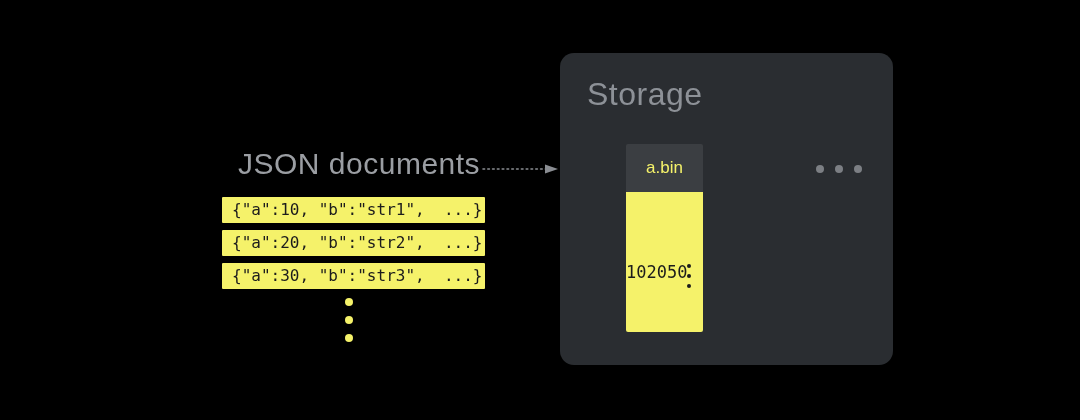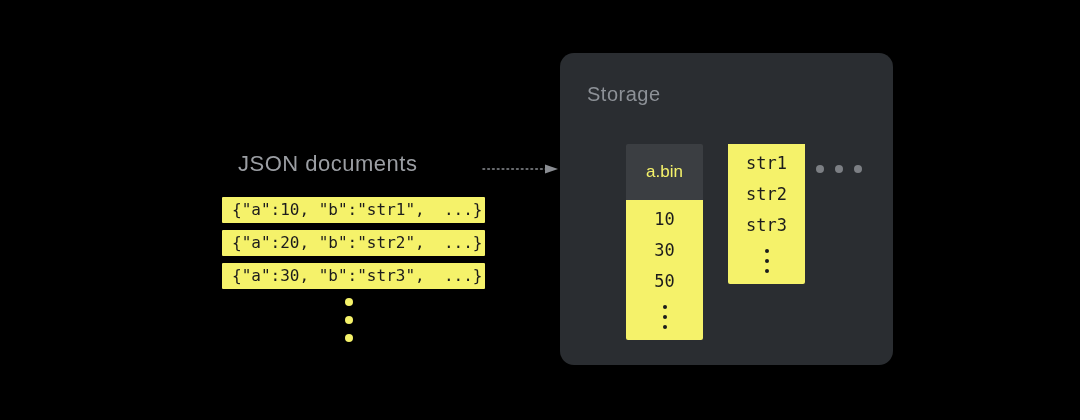--- a/index.html
+++ b/index.html
@@ -14,21 +14,21 @@
     background: #000000;
     overflow: hidden;
     font-family: "Liberation Sans", sans-serif;
   }
 
   
   .json-label {
     position: absolute;
     left: 238px;
     top: 150px;
-    font-size: 22px;
+    font-size: 30px;
     font-weight: 400;
     letter-spacing: 0.5px;
     color: #9b9ea3;
     line-height: 28px;
     text-align: center;
   }
   .arrow-svg {
     position: absolute;
     left: 481px;
     top: 161px;
@@ -76,53 +76,53 @@
     top: 53px;
     width: 333px;
     height: 312px;
     background: #2a2d31;
     border-radius: 14px;
   }
   .storage-title {
     position: absolute;
     left: 27px;
     top: 26px;
-    font-size: 20px;
+    font-size: 32px;
     font-weight: 400;
     letter-spacing: 0.5px;
     color: #8d9197;
     line-height: 30px;
   }
   .column {
     position: absolute;
     top: 91px;
     width: 77px;
   }
   .col-a { left: 66px; }
   .col-b { left: 168px; }
   .col-header {
-    height: 56px;
+    height: 48px;
     background: #3b3e42;
     color: #f5f26a;
     font-size: 17px;
     display: flex;
     align-items: center;
     justify-content: center;
     border-radius: 2px 2px 0 0;
   }
   .col-body {
     height: 140px;
     background: #f5f26a;
     color: #1c1c1c;
     font-family: "DejaVu Sans Mono", monospace;
     font-size: 17px;
     display: flex;
-    flex-direction: column;
+    flex-direction: row;
     align-items: center;
-    padding-top: 4px;
+    padding-top: 20px;
     box-sizing: border-box;
     border-radius: 0 0 2px 2px;
   }
   .col-value {
     line-height: 31px;
     height: 31px;
   }
   .col-dots {
     margin-top: 8px;
     display: flex;
@@ -173,41 +173,31 @@
   </div>
 
   <div class="storage-panel">
 
     <div class="storage-title">Storage</div>
 
     <div class="column col-a">
       <div class="col-header">a.bin</div>
       <div class="col-body">
         <div class="col-value">10</div>
-        <div class="col-value">30</div>
+        <div class="col-value">20</div>
         <div class="col-value">50</div>
         <div class="col-dots">
           <div class="dot"></div>
           <div class="dot"></div>
           <div class="dot"></div>
         </div>
       </div>
     </div>
 
     <div class="column col-b">
-      <div class="col-body">
-        <div class="col-value">str1</div>
-        <div class="col-value">str2</div>
-        <div class="col-value">str3</div>
-        <div class="col-dots">
-          <div class="dot"></div>
-          <div class="dot"></div>
-          <div class="dot"></div>
-        </div>
-      </div>
     </div>
 
     <div class="h-ellipsis">
       <div class="dot"></div>
       <div class="dot"></div>
       <div class="dot"></div>
     </div>
 
   </div>
 </div>

